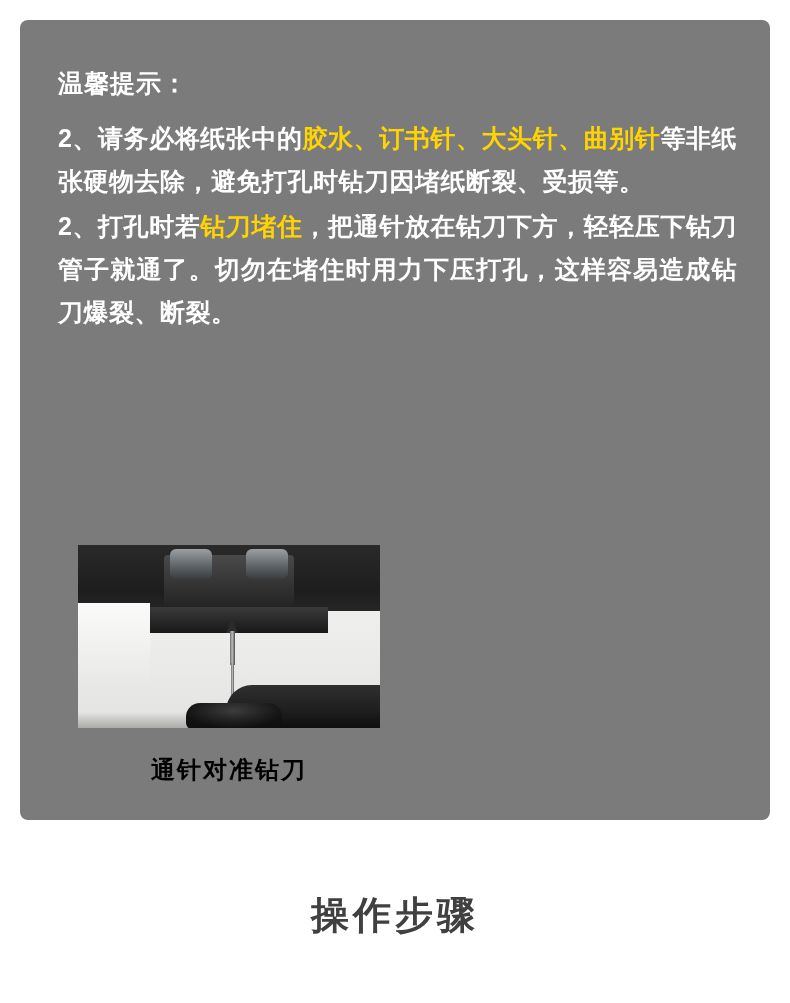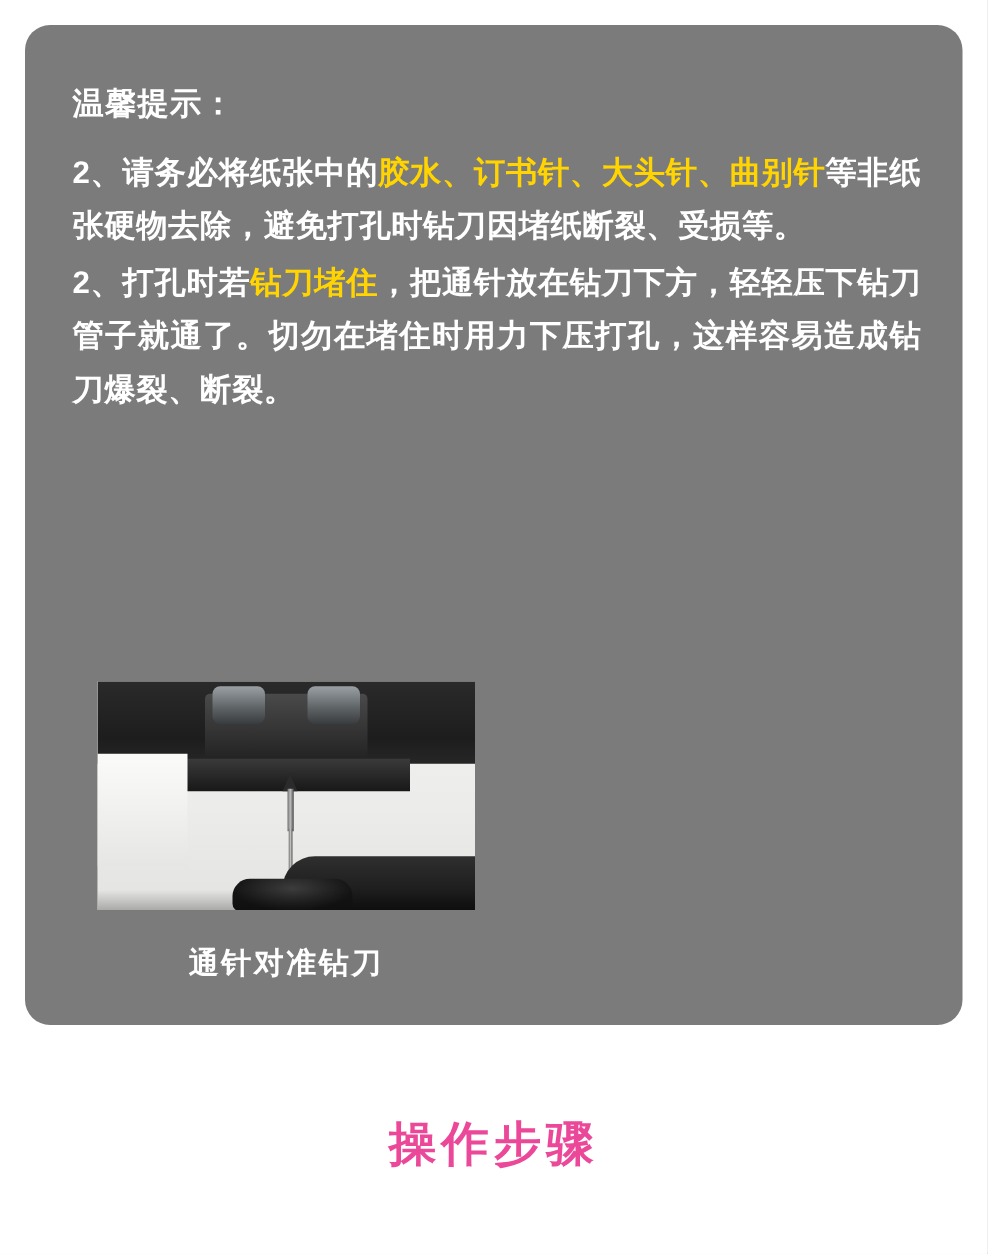--- a/index.html
+++ b/index.html
@@ -19,21 +19,21 @@
     height: 1003px;
     background: #ffffff;
   }
   .tips-card {
     position: absolute;
     left: 20px;
     top: 20px;
     width: 750px;
     height: 800px;
     background: #7b7b7b;
-    border-radius: 20px;
+    border-radius: 8px;
     box-sizing: border-box;
     padding: 46px 33px 0 38px;
   }
   .tips-title {
     color: #ffffff;
     font-size: 25px;
     font-weight: bold;
     letter-spacing: 1px;
     margin: 0 0 16px 0;
     line-height: 1.4;
@@ -170,34 +170,34 @@
     position: absolute; left: 146px; top: 130px; width: 186px; height: 54px;
     background: linear-gradient(180deg,#303030,#101010);
     border-radius: 30px 10px 0 0;
   }
   .p2-shadow {
     position: absolute; left: 0; bottom: 0; width: 100%; height: 16px;
     background: linear-gradient(180deg, rgba(0,0,0,0.0), rgba(0,0,0,0.22));
   }
   .photo-caption {
     text-align: center;
-    color: #ffffff;
+    color: #000000;
     font-size: 24px;
     font-weight: bold;
     margin-top: 26px;
     letter-spacing: 2px;
     font-family: Liberation Mono, monospace;
   }
   .section-heading {
     position: absolute;
     left: 0;
     top: 890px;
     width: 790px;
     text-align: center;
-    color: #ec4899;
+    color: #404040;
     font-size: 38px;
     font-weight: bold;
     letter-spacing: 4px;
   }
 </style>
 </head>
 <body>
 
 <div class="page">
 

